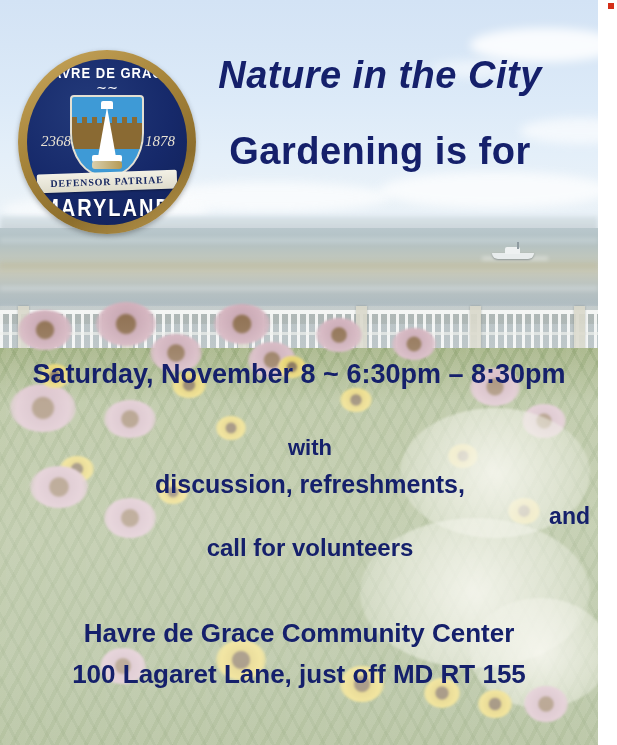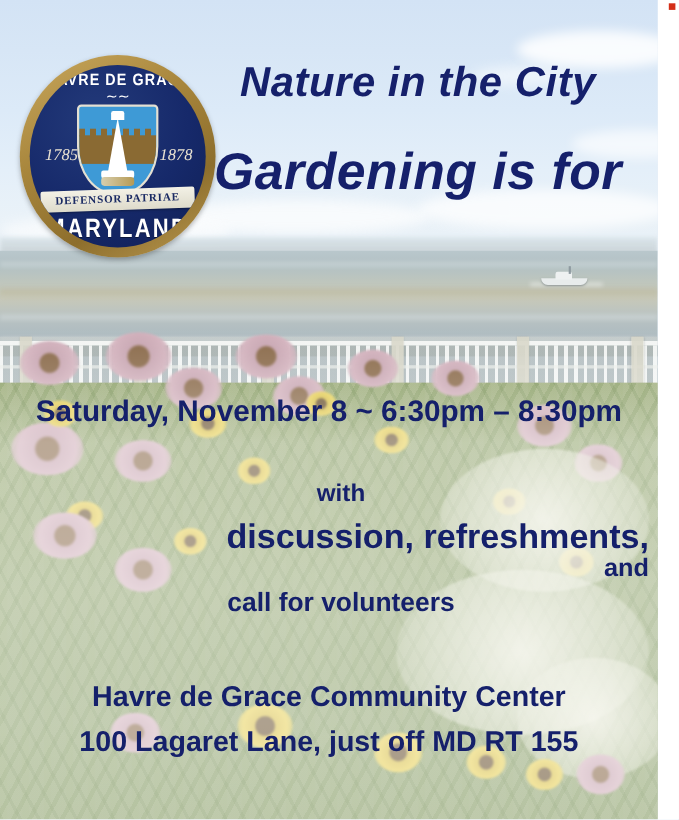--- a/index.html
+++ b/index.html
@@ -302,21 +302,21 @@
     white-space: nowrap;
   }
 
   #title-1 {
     left: 160px; top: 56px; width: 440px;
     font-size: 38px; font-style: italic;
     letter-spacing: .5px;
   }
   #title-2 {
     left: 160px; top: 132px; width: 440px;
-    font-size: 47px; font-style: italic;
+    font-size: 38px; 
     letter-spacing: .5px;
   }
   #title-3 {
     left: 160px; top: 186px; width: 440px;
     font-size: 38px; font-style: italic;
     letter-spacing: .5px;
   }
   #presentation {
     left: 120px; top: 244px; width: 480px;
     font-size: 62px;
@@ -326,22 +326,21 @@
   #datetime {
     left: 0px; top: 361px; width: 598px;
     font-size: 27px;
   }
   #with-line {
     left: 30px; top: 437px; width: 560px;
     font-size: 22px;
   }
   #detail-line {
     left: 30px; top: 472px; width: 560px;
-    font-size: 31px;
-    text-align: right;
+    font-size: 25px;
   }
   #and-line {
     left: 30px; top: 505px; width: 560px;
     font-size: 23px;
     text-align: right;
   }
   #volunteers-line {
     left: 30px; top: 536px; width: 560px;
     font-size: 24px;
   }
@@ -465,21 +464,21 @@
     <div class="seal-ring"></div>
     <div class="seal-face">
       <div class="seal-txt seal-top">HAVRE DE GRACE</div>
       <div class="seal-bird">∼∼</div>
       <div class="seal-shield">
         <div class="shield-land"></div>
         <div class="lighthouse"></div>
         <div class="lh-cap"></div>
         <div class="lh-base"></div>
       </div>
-      <div class="seal-year left">1785</div>
+      <div class="seal-year left">2368</div>
       <div class="seal-year right">1878</div>
       <div class="seal-cannon"></div>
       <div class="seal-banner">
         <span>DEFENSOR PATRIAE</span>
       </div>
       <div class="seal-txt seal-bottom">MARYLAND</div>
     </div>
   </div>
 
   <div class="txt" id="title-1">Nature in the City</div>

